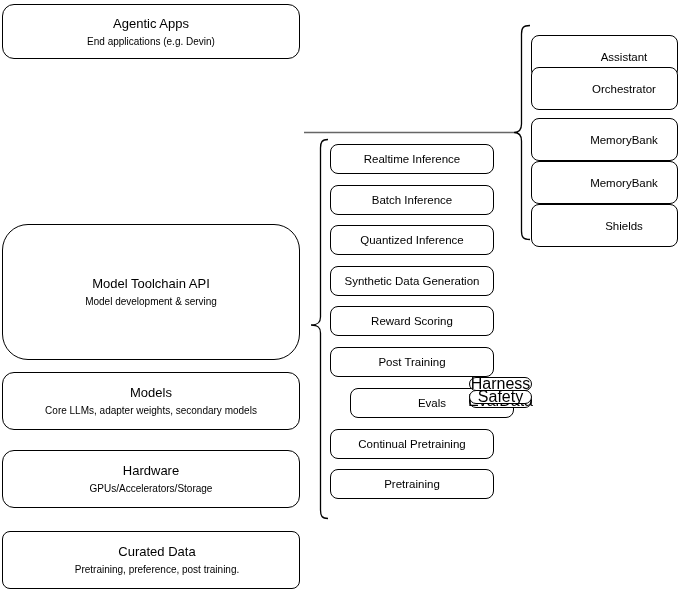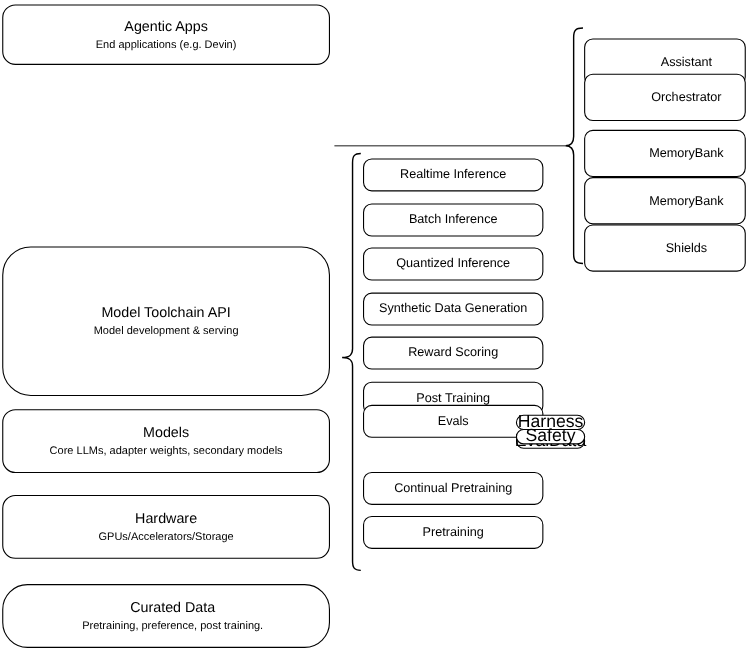--- a/index.html
+++ b/index.html
@@ -95,32 +95,32 @@
   <div class="box" style="top:372px; height:58px; border-radius:12px;">
     <div class="title">Models</div>
     <div class="subtitle">Core LLMs, adapter weights, secondary models</div>
   </div>
 
   <div class="box" style="top:450px; height:58px; border-radius:12px;">
     <div class="title">Hardware</div>
     <div class="subtitle">GPUs/Accelerators/Storage</div>
   </div>
 
-  <div class="box" style="top:531px; height:58px; border-radius:23px;padding-left:12px;">
+  <div class="box" style="top:531px; height:58px; border-radius:8px;padding-left:12px;">
     <div class="title">Curated Data</div>
     <div class="subtitle">Pretraining, preference, post training.</div>
   </div>
 
   <div class="node" style="top:144px;">Realtime Inference</div>
   <div class="node" style="top:185px;">Batch Inference</div>
   <div class="node" style="top:225px;">Quantized Inference</div>
   <div class="node" style="top:266px;">Synthetic Data Generation</div>
   <div class="node" style="top:306px;">Reward Scoring</div>
   <div class="node" style="top:347px;">Post Training</div>
-  <div class="node" style="top:368px;">Evals</div>
+  <div class="node" style="top:388px;margin-left:20px;">Evals</div>
   <div class="node" style="top:429px;">Continual Pretraining</div>
   <div class="node" style="top:469px;">Pretraining</div>
 
   <div class="tag" style="top:377px;">Harness</div>
   <div class="tag" style="top:394px;">EvalData</div>
   <div class="tag" style="top:390px;">Safety</div>
 
   <div class="node rnode" style="top:35px;">Assistant</div>
   <div class="node rnode" style="top:67px;">Orchestrator</div>
   <div class="node rnode" style="top:118px;">MemoryBank</div>

